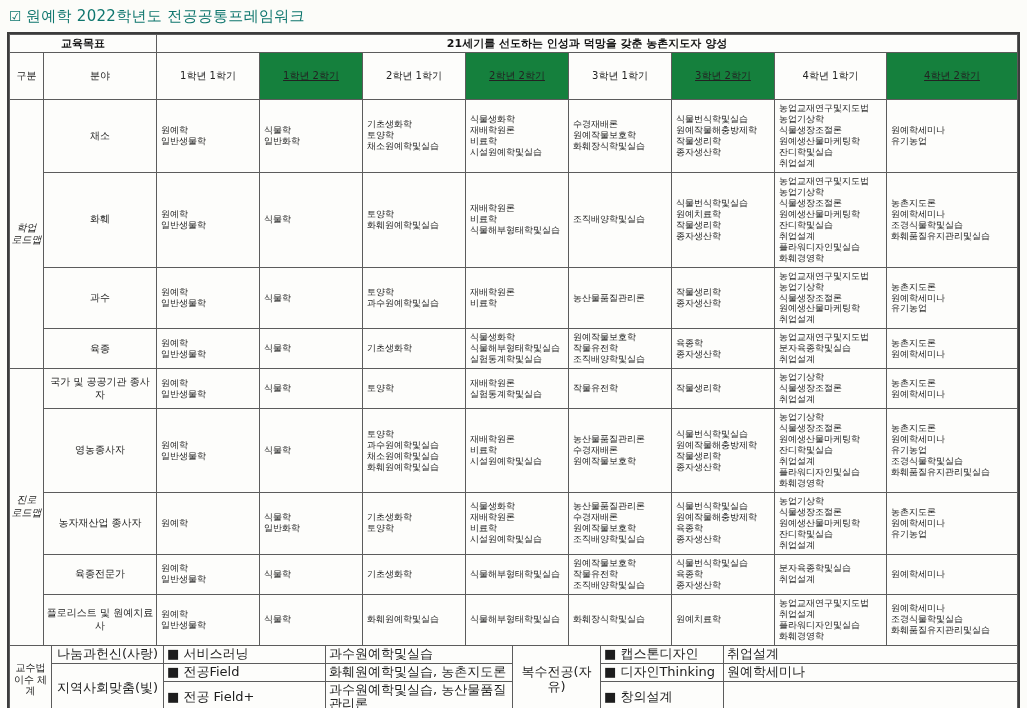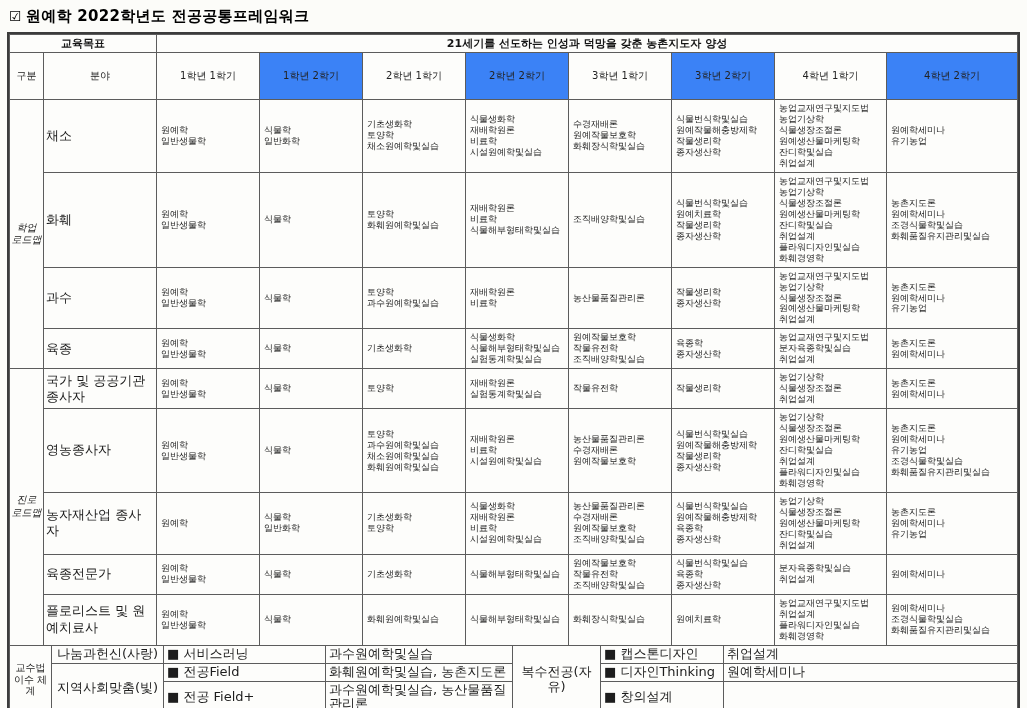--- a/index.html
+++ b/index.html
@@ -1,32 +1,32 @@
 <!DOCTYPE html>
 <html><head>
 <meta charset="utf-8">
 <style>
   html,body { margin:0; padding:0; background:#e8e8e6; }
   .page {
     width:1027px; height:708px; background:#fcfcf9; box-sizing:border-box;
     padding:5px 7px; font-family:"DejaVu Sans", sans-serif; color:#1b1b1b;
     overflow:hidden; position:relative;
   }
-  .title { font-size:15px; font-weight:bold; margin:2px 0 6px 2px; letter-spacing:0.3px; color:#000000; }
+  .title { font-size:15px; font-weight:normal; margin:2px 0 6px 2px; letter-spacing:0.3px; color:#0f766e; }
   .title .chk { font-size:14px; margin-right:4px; }
   .frame { border:2px solid #3c3c3c; background:#fdfdfb; }
   table { border-collapse:collapse; width:100%; table-layout:fixed; }
   td, th { border:1px solid #5c5c5c; padding:1px 3px; vertical-align:middle; overflow:hidden; }
   
   .head-table td { text-align:center; font-weight:bold; font-size:11px; height:15px; color:#151515; }
   
   .main-table th { font-size:10px; font-weight:normal; height:14px; text-align:center; padding:16px 2px; color:#222; }
-  .main-table th.shaded { background:#3b82f6; }
+  .main-table th.shaded { background:#15803d;text-decoration:underline; }
   .group-cell { font-size:10px; text-align:center; line-height:1.25; padding:2px 1px;font-style:italic; }
-  .field-cell { font-size:13px; text-align:left; line-height:1.25; padding:2px 2px; }
+  .field-cell { font-size:10px; text-align:center; line-height:1.25; padding:2px 2px; }
   .course-cell { font-size:9px; line-height:1.22; white-space:pre-line; text-align:left; padding:3px 4px; vertical-align:middle; color:#222; }
   
   .bottom-table td { font-size:13px; height:14px; line-height:1.15; color:#1d1d1d; }
   .bottom-table .c { text-align:center; }
   .bottom-table .grp { text-align:center; font-size:10px; }
   .seam { margin-top:-1px; }
 </style>
 </head>
 <body>
 

